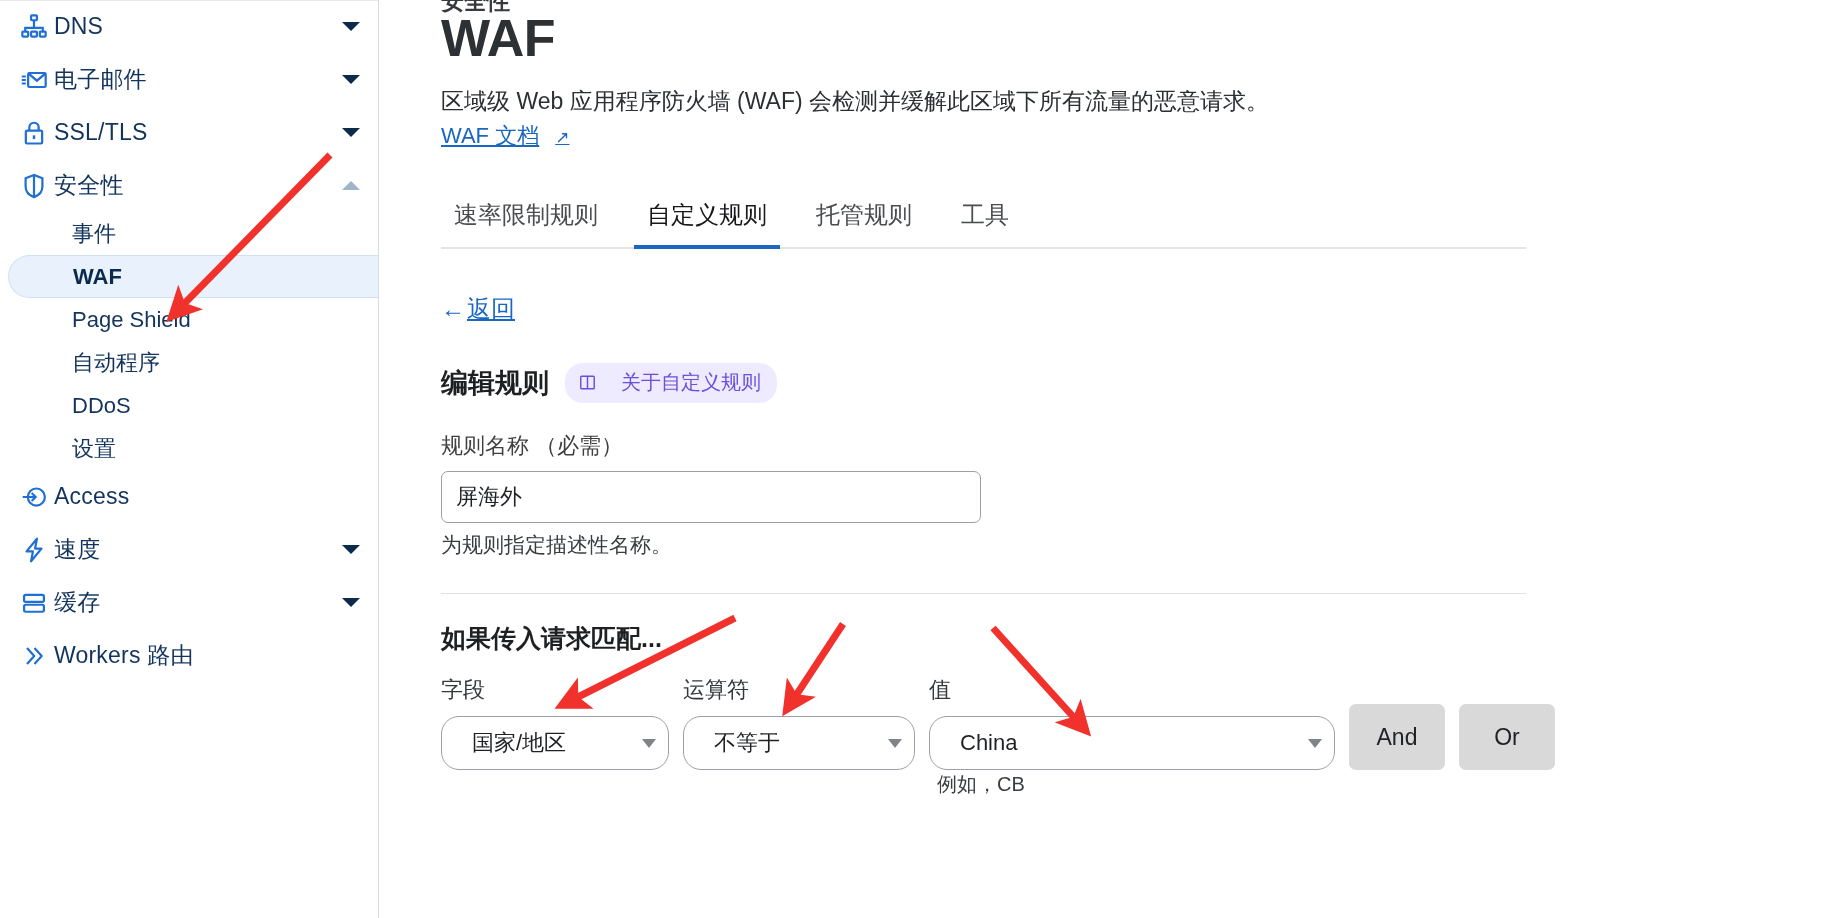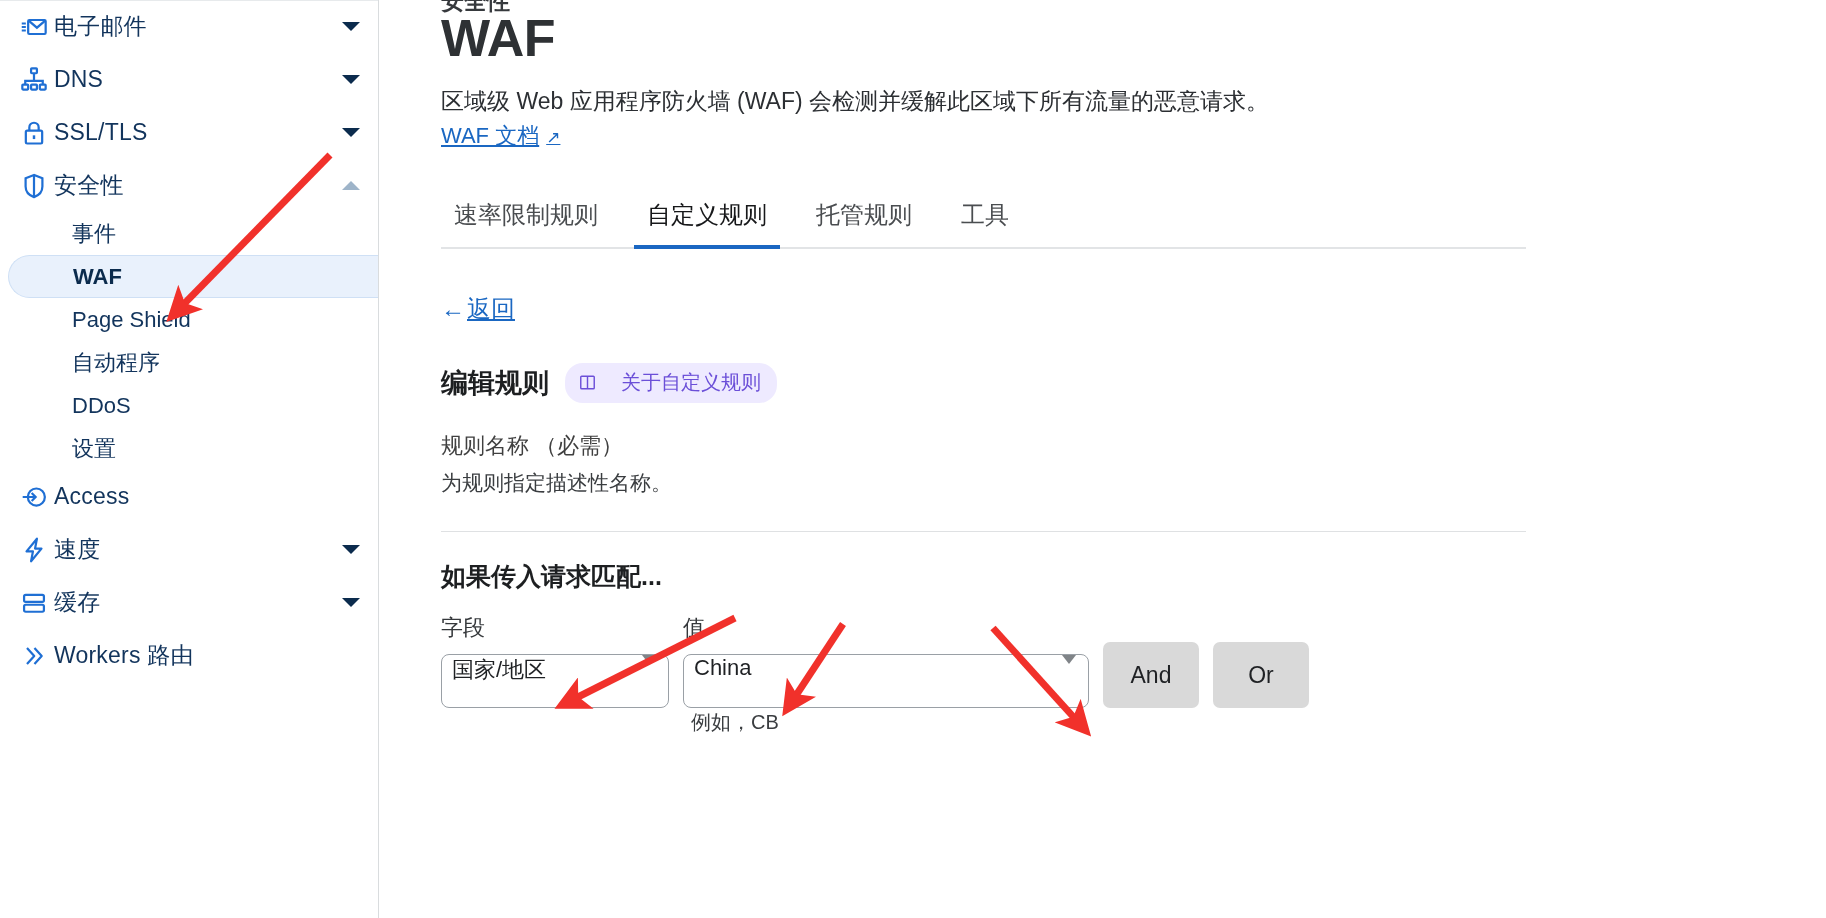--- a/index.html
+++ b/index.html
@@ -117,21 +117,21 @@
   }
   .page-desc {
     font-size: 23px;
     color: #2c2f33;
     margin-top: 22px;
     line-height: 1.35;
   }
   .doc-link {
     display: inline-flex;
     align-items: baseline;
-    gap: 7px;
+    gap: 16px;
     font-size: 22px;
     color: #1a67c2;
     text-decoration: underline;
     margin-top: 4px;
     cursor: pointer;
   }
   .doc-link .ext { text-decoration: none; font-size: 17px; }
 
   
   .tabs {
@@ -243,25 +243,25 @@
   }
   .cond-col { position: relative; }
   .cond-col .cl {
     font-size: 22px;
     color: #35383b;
     margin-bottom: 11px;
   }
   .select-box {
     height: 54px;
     border: 1px solid #9aa0a6;
-    border-radius: 8px;
+    border-radius: 18px;
     background: #fff;
     display: flex;
-    align-items: flex-start;
-    padding: 0 12px 0 10px;
+    align-items: center;
+    padding: 0 12px 0 30px;
     font-size: 22px;
     color: #1f2124;
     cursor: pointer;
     position: relative;
   }
   .select-box .val { white-space: nowrap; }
   .select-box .dd {
     margin-left: auto;
     width:0;height:0;
     border-left: 7px solid transparent;
@@ -304,40 +304,40 @@
 <body>
 
 <div id="root">
 
   <div id="sidebar">
     <div class="nav-top-rule"></div>
 
     <div class="nav-item">
       <span class="nav-icon">
         <svg width="28" height="28" viewBox="0 0 24 24" fill="none" stroke="#1f6fd4" stroke-width="1.9">
-          <rect x="7" y="6" width="15" height="12" rx="1"></rect>
-          <path d="M7.4 6.6l7.1 6 7.1-6"></path>
-          <path d="M1.5 9h3.5M1.5 12h3.5M1.5 15h3.5" stroke-width="1.6"></path>
-        </svg>
-      </span>
-      <span class="nav-label">电子邮件</span>
-      <span class="nav-caret"></span>
-    </div>
-
-    <div class="nav-item">
-      <span class="nav-icon">
-        <svg width="28" height="28" viewBox="0 0 24 24" fill="none" stroke="#1f6fd4" stroke-width="1.9">
           <rect x="9.5" y="2" width="5" height="4.2" rx="0.6"></rect>
           <rect x="2" y="16" width="5" height="4.2" rx="0.6"></rect>
           <rect x="9.5" y="16" width="5" height="4.2" rx="0.6"></rect>
           <rect x="17" y="16" width="5" height="4.2" rx="0.6"></rect>
           <path d="M12 6.2v4.3M4.5 16v-3.2h15V16M12 10.5v2.3"></path>
         </svg>
       </span>
       <span class="nav-label">DNS</span>
+      <span class="nav-caret"></span>
+    </div>
+
+    <div class="nav-item">
+      <span class="nav-icon">
+        <svg width="28" height="28" viewBox="0 0 24 24" fill="none" stroke="#1f6fd4" stroke-width="1.9">
+          <rect x="7" y="6" width="15" height="12" rx="1"></rect>
+          <path d="M7.4 6.6l7.1 6 7.1-6"></path>
+          <path d="M1.5 9h3.5M1.5 12h3.5M1.5 15h3.5" stroke-width="1.6"></path>
+        </svg>
+      </span>
+      <span class="nav-label">电子邮件</span>
       <span class="nav-caret"></span>
     </div>
 
     <div class="nav-item">
       <span class="nav-icon">
         <svg width="28" height="28" viewBox="0 0 24 24" fill="none" stroke="#1f6fd4" stroke-width="1.9">
           <rect x="5" y="10" width="14" height="11" rx="1.2"></rect>
           <path d="M8 10V7.2a4 4 0 018 0V10"></path>
           <path d="M12 14v3.2" stroke-width="2.1"></path>
         </svg>
@@ -446,35 +446,43 @@
           <svg width="19" height="19" viewBox="0 0 24 24" fill="none" stroke="#6b4fd8" stroke-width="1.8">
             <rect x="3.5" y="4" width="17" height="16" rx="1.2"></rect>
             <path d="M12 4.6v14.8"></path>
           </svg>
         </span>
         <span>关于自定义规则</span>
       </span>
     </div>
 
     <div class="field-label">规则名称 （必需）</div>
+    <input class="text-input" type="text" value="屏海外" style="">
     <div class="help-text">为规则指定描述性名称。</div>
 
     <div class="divider"></div>
 
     <div class="match-title">如果传入请求匹配...</div>
 
     <div class="cond-row">
       <div class="cond-col">
         <div class="cl">字段</div>
         <div class="select-box w-field">
           <span class="val">国家/地区</span>
           <span class="dd"></span>
         </div>
       </div>
 
+      <div class="cond-col">
+        <div class="cl">运算符</div>
+        <div class="select-box w-op">
+          <span class="val">不等于</span>
+          <span class="dd"></span>
+        </div>
+      </div>
 
       <div class="cond-col">
         <div class="cl">值</div>
         <div class="select-box w-val">
           <span class="val">China</span>
           <span class="dd"></span>
         </div>
         <div class="eg-text">例如，CB</div>
       </div>
 

